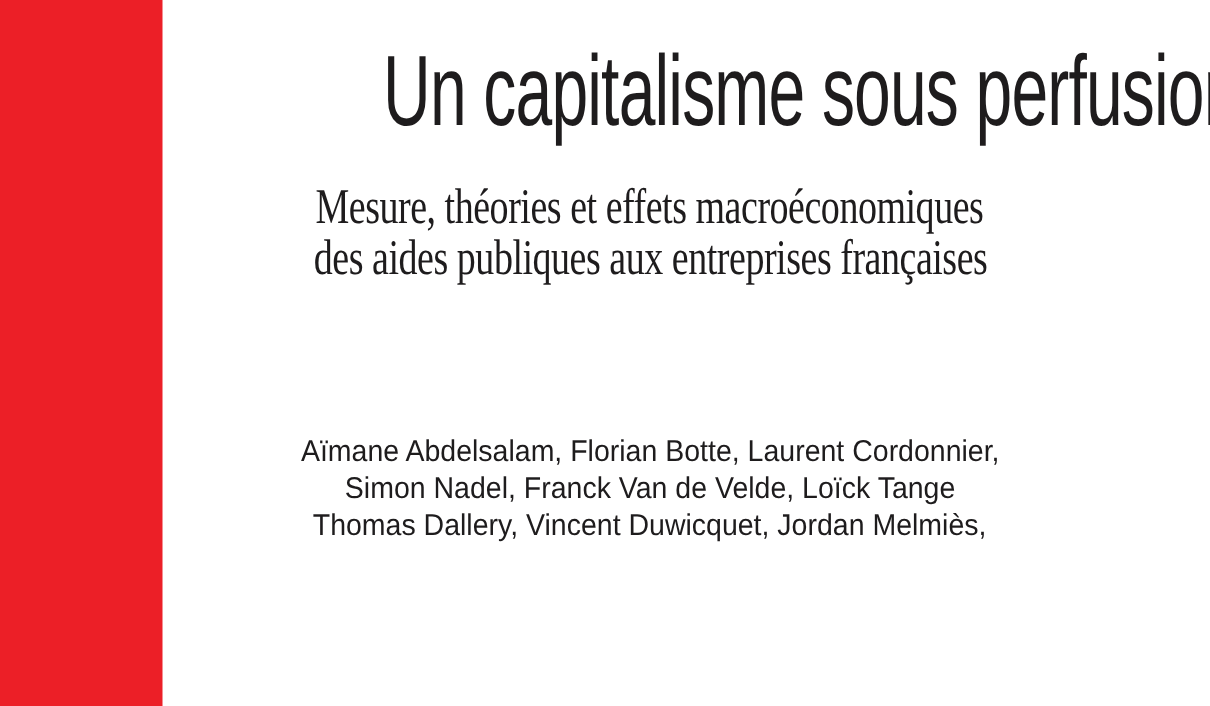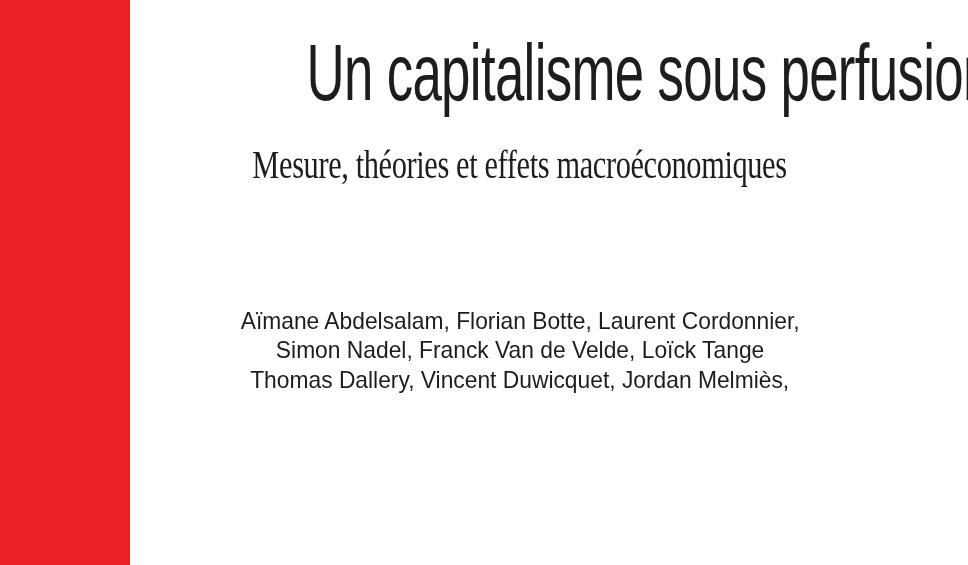--- a/index.html
+++ b/index.html
@@ -85,20 +85,21 @@
 <div class="page" style="color: rgb(30, 28, 29); background: rgb(255, 255, 255);">
 
   <div class="red-band" style="background: rgb(236, 31, 39);"></div>
 
   <div class="content">
 
     <h1 class="title"><span class="condense">Un capitalisme sous perfusion</span></h1>
 
     <h2 class="subtitle">
         <span class="line"><span class="condense">Mesure, théories et effets macroéconomiques</span></span>
+        <span class="line"><span class="condense">des aides publiques aux entreprises françaises</span></span>
       </h2>
 
     <p class="authors">
         <span class="line"><span class="condense">Aïmane Abdelsalam, Florian Botte, Laurent Cordonnier,</span></span>
         <span class="line"><span class="condense">Simon Nadel, Franck Van de Velde, Loïck Tange</span></span>
         <span class="line"><span class="condense">Thomas Dallery, Vincent Duwicquet, Jordan Melmiès,</span></span>
       </p>
 
   </div>
 </div>

